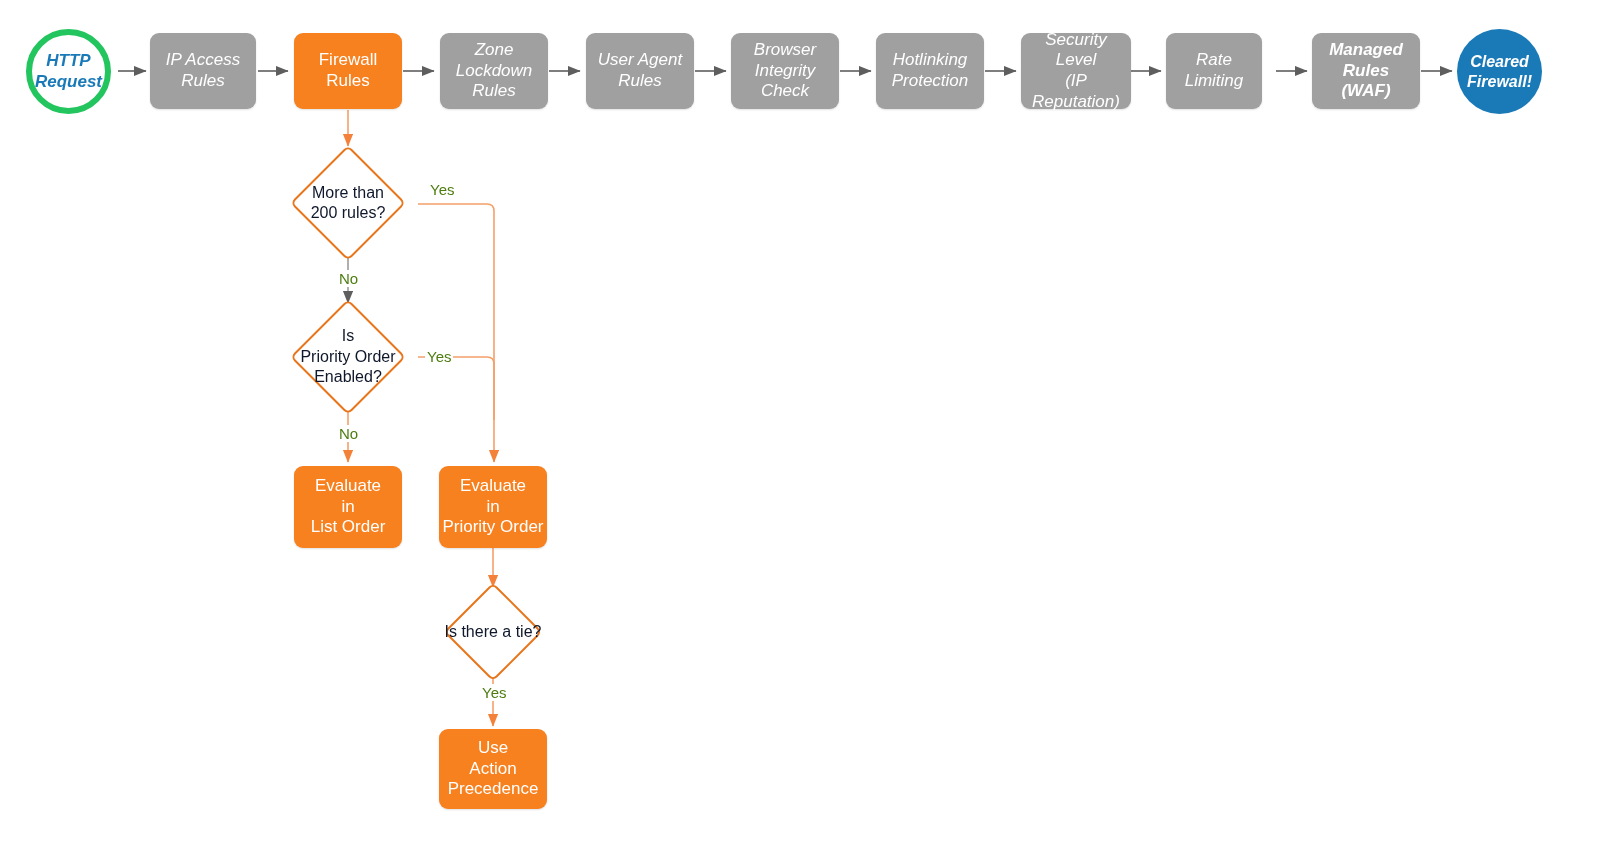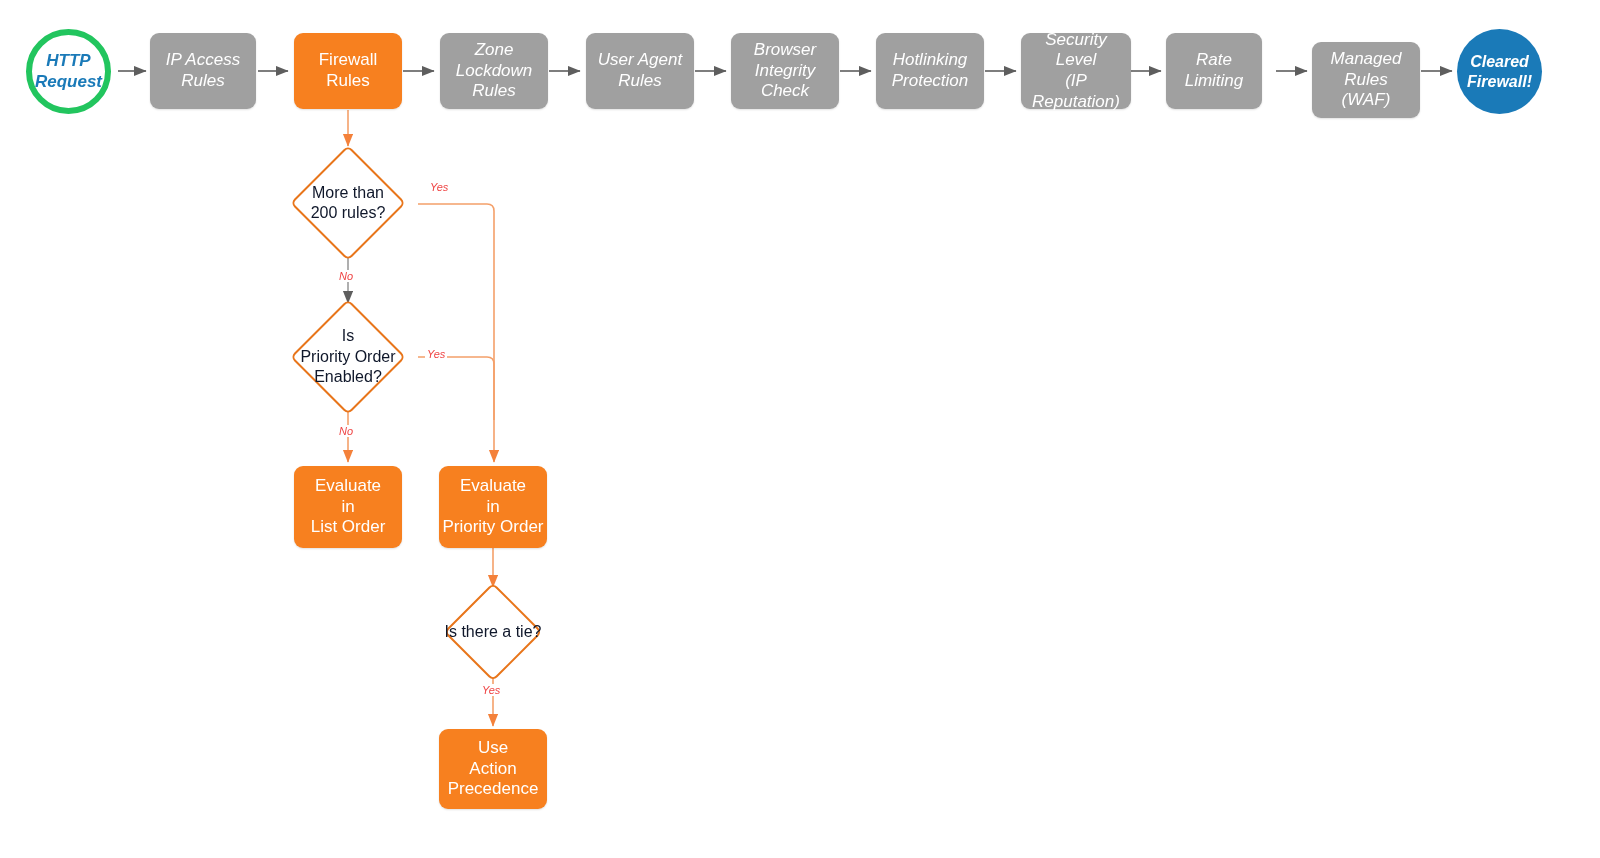--- a/index.html
+++ b/index.html
@@ -101,23 +101,22 @@
     justify-content: center;
     text-align: center;
     color: #0f172a;
     font-size: 16px;
     line-height: 1.28;
     white-space: pre-line;
   }
 
   .edge-label {
     position: absolute;
-    font-size: 11px;
-    font-style: italic;
-    color: #ef4444;
+    font-size: 15px;
+    color: #4d7c0f;
     background: #ffffff;
     padding: 0 2px;
     white-space: nowrap;
   }
 </style>
 </head>
 <body>
 
 <div id="canvas">
 
@@ -200,21 +199,21 @@
     <span style="white-space:pre-line;">Security
 Level
 (IP Reputation)</span>
   </div>
 
   <div class="node box gray" style="left:1166px; top:33px; width:96px; height:76px;">
     <span style="white-space:pre-line;">Rate
 Limiting</span>
   </div>
 
-  <div class="node box gray" style="left:1312px; top:42px; width:108px; height:76px;">
+  <div class="node box gray" style="left:1312px; top:33px; width:108px; height:76px;font-weight:bold;">
     <span style="white-space:pre-line;">Managed
 Rules
 (WAF)</span>
   </div>
 
   <div class="node circle filled" style="left:1457px; top:29px; width:85px; height:85px;">
     <span style="white-space:pre-line;">Cleared
 Firewall!</span>
   </div>
 

